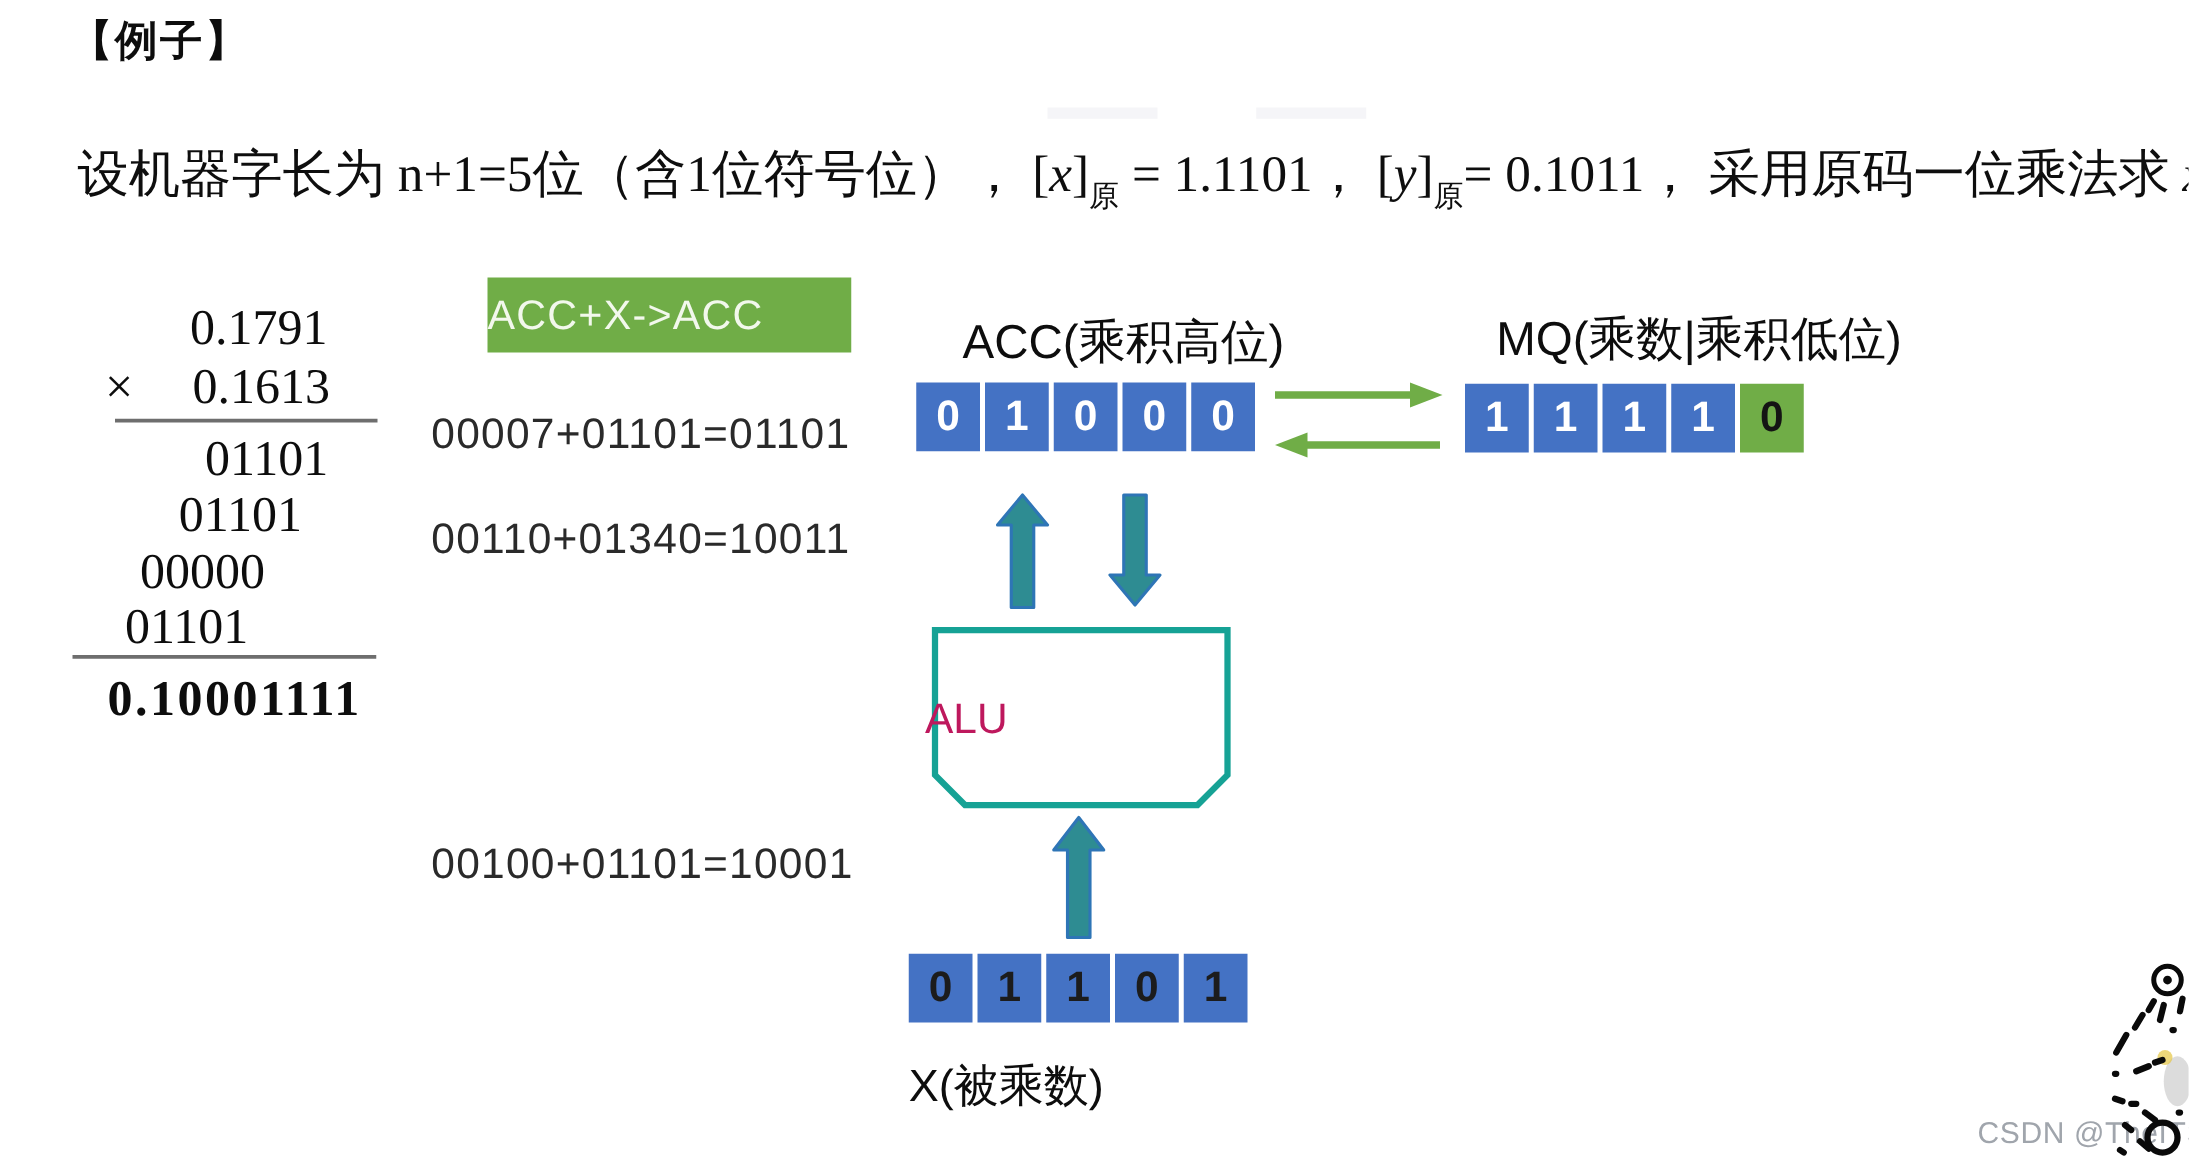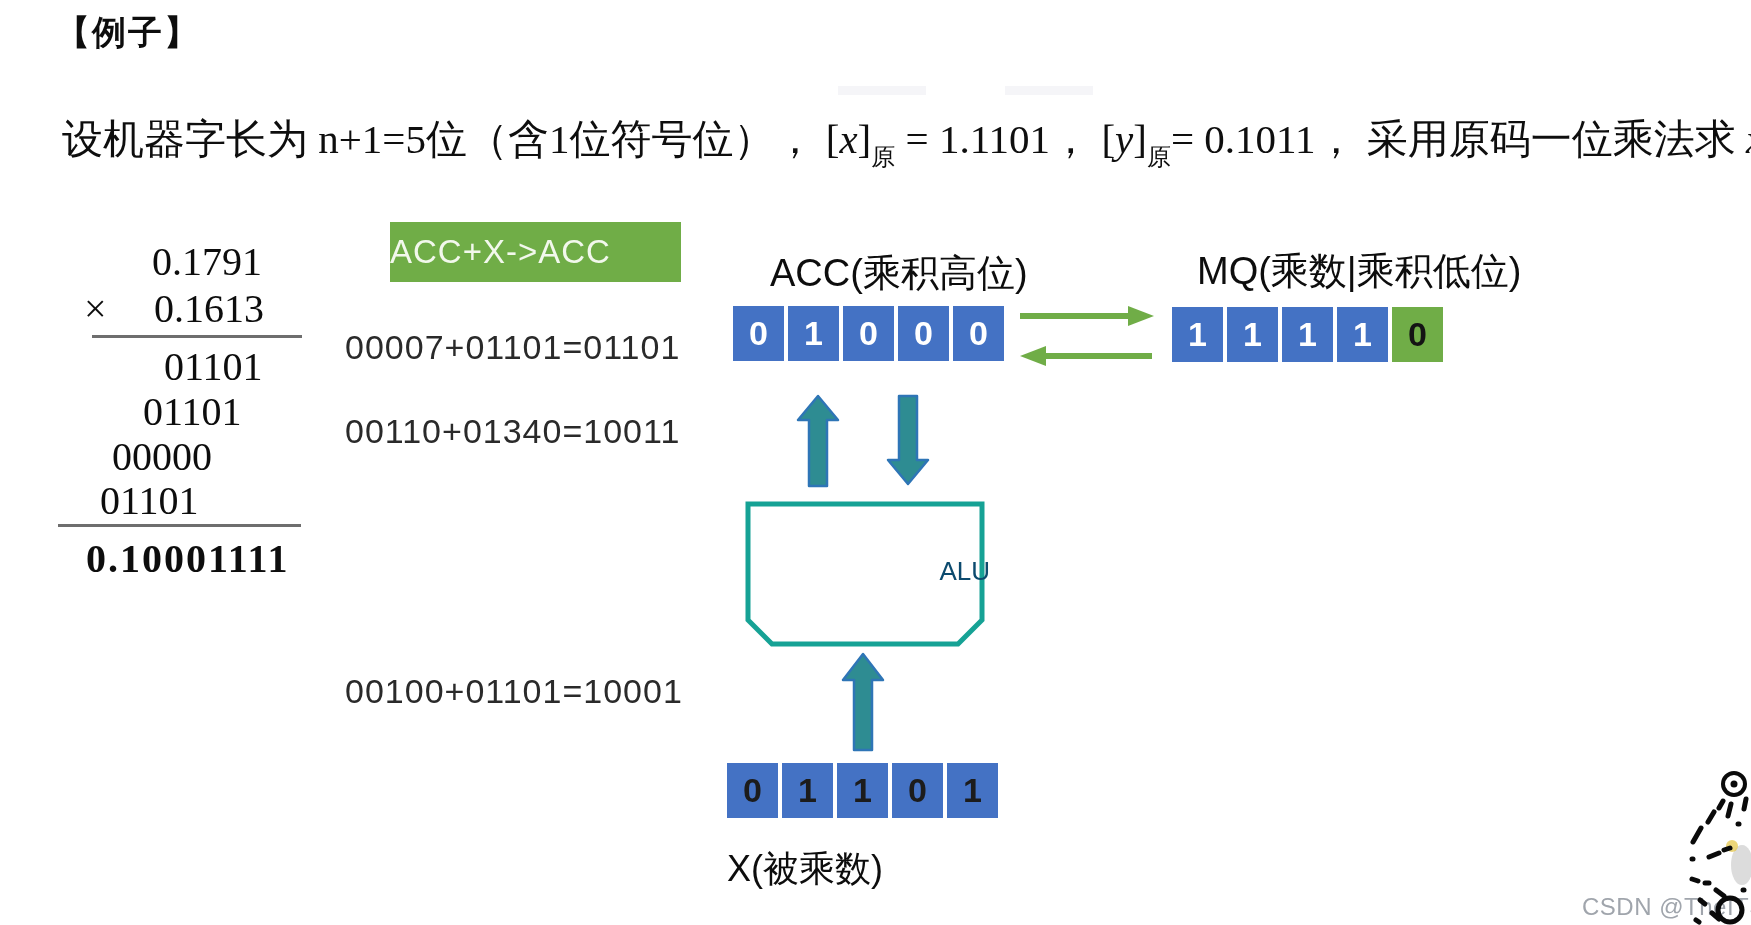--- a/index.html
+++ b/index.html
@@ -37,22 +37,22 @@
 
   
   .cells{position:absolute;display:flex;gap:4px;}
   .cell{width:51px;height:55px;background:#4472C4;display:flex;align-items:center;
         justify-content:center;font-size:34px;font-weight:bold;color:#ffffff;}
   .cell.green{background:#70AD47;color:#141414;}
   .cell.dark-digit{color:#1c1c1c;}
 
   .svg-abs{position:absolute;overflow:visible;}
 
-  .alu-label{position:absolute;left:740px;top:556px;width:250px;text-align:right;
-             font-size:26px;color:#0c4a6e;}
+  .alu-label{position:absolute;left:740px;top:556px;width:250px;text-align:left;
+             font-size:34px;color:#be185d;}
 
   .x-label{position:absolute;left:727px;top:845px;width:271px;text-align:left;
            font-size:36px;color:#0d0d0d;white-space:nowrap;}
 
   .watermark{position:absolute;left:1582px;top:893px;font-size:24px;color:#a0a5ac;
              letter-spacing:0.5px;white-space:nowrap;}
 </style>
 </head>
 <body>
 

